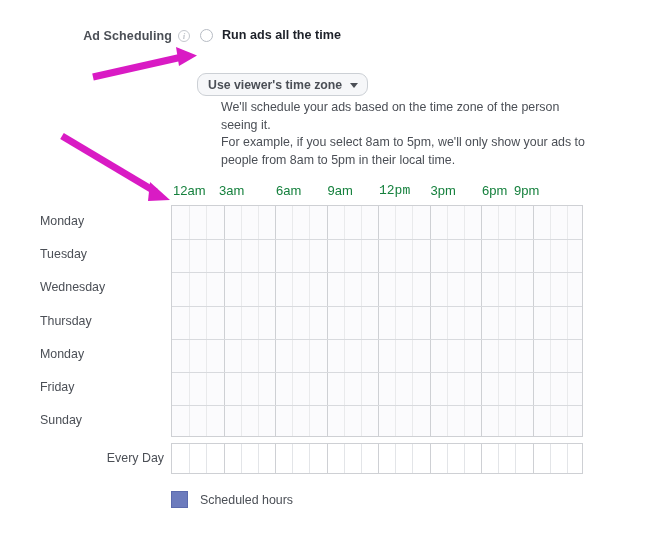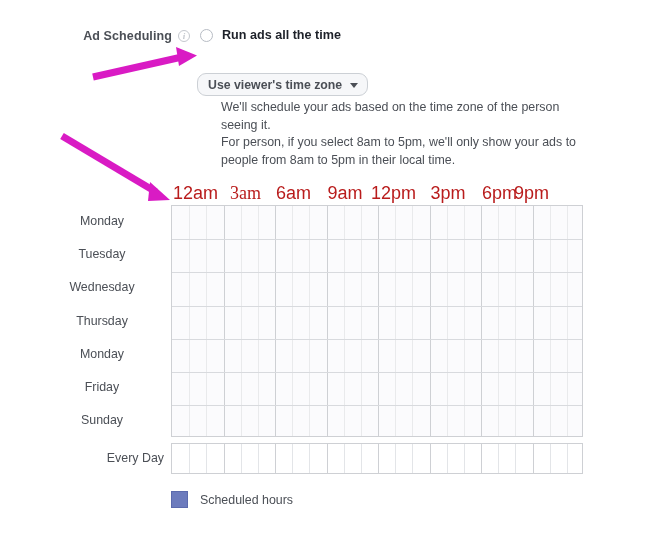--- a/index.html
+++ b/index.html
@@ -140,36 +140,36 @@
   .time-axis {
     position: absolute;
     left: 171px;
     top: 183px;
     width: 412px;
     height: 16px;
   }
   .time-tick {
     position: absolute;
     top: 0;
-    font-size: 18px;
-    color: #b91c1c;
+    font-size: 13px;
+    color: #15803d;
     white-space: nowrap;
   }
 
   
   .day-labels {
     position: absolute;
     left: 40px;
     top: 205px;
     width: 124px;
   }
   .day-label {
     height: 33.2px;
     line-height: 33.2px;
-    text-align: center;
+    text-align: left;
     font-size: 12.4px;
     color: #4b4f56;
     white-space: nowrap;
   }
   .everyday-label {
     position: absolute;
     left: 40px;
     top: 443px;
     width: 124px;
     height: 31px;
@@ -267,30 +267,30 @@
 
 
   <div class="tz-dropdown">
     <span>Use viewer's time zone</span>
     <span class="caret-down"></span>
   </div>
 
   <div class="desc">
     <p>We'll schedule your ads based on the time zone of the person</p>
     <p>seeing it.</p>
-    <p>For person, if you select 8am to 5pm, we'll only show your ads to</p>
+    <p>For example, if you select 8am to 5pm, we'll only show your ads to</p>
     <p>people from 8am to 5pm in their local time.</p>
   </div>
 
   <div class="time-axis" id="time-axis">
       <span class="time-tick" style="left: 2px;">12am</span>
-      <span class="time-tick" style="left: 59px; font-family: Liberation Serif, serif;">3am</span>
+      <span class="time-tick" style="left: 48px;">3am</span>
       <span class="time-tick" style="left: 105px;">6am</span>
       <span class="time-tick" style="left: 156.5px;">9am</span>
-      <span class="time-tick" style="left: 200px;">12pm</span>
+      <span class="time-tick" style="left: 208px; font-family: Liberation Mono, monospace;">12pm</span>
       <span class="time-tick" style="left: 259.5px;">3pm</span>
       <span class="time-tick" style="left: 311px;">6pm</span>
       <span class="time-tick" style="left: 343px;">9pm</span>
     </div>
 
   <div class="day-labels" id="day-labels">
       <div class="day-label">Monday</div>
       <div class="day-label">Tuesday</div>
       <div class="day-label">Wednesday</div>
       <div class="day-label">Thursday</div>

